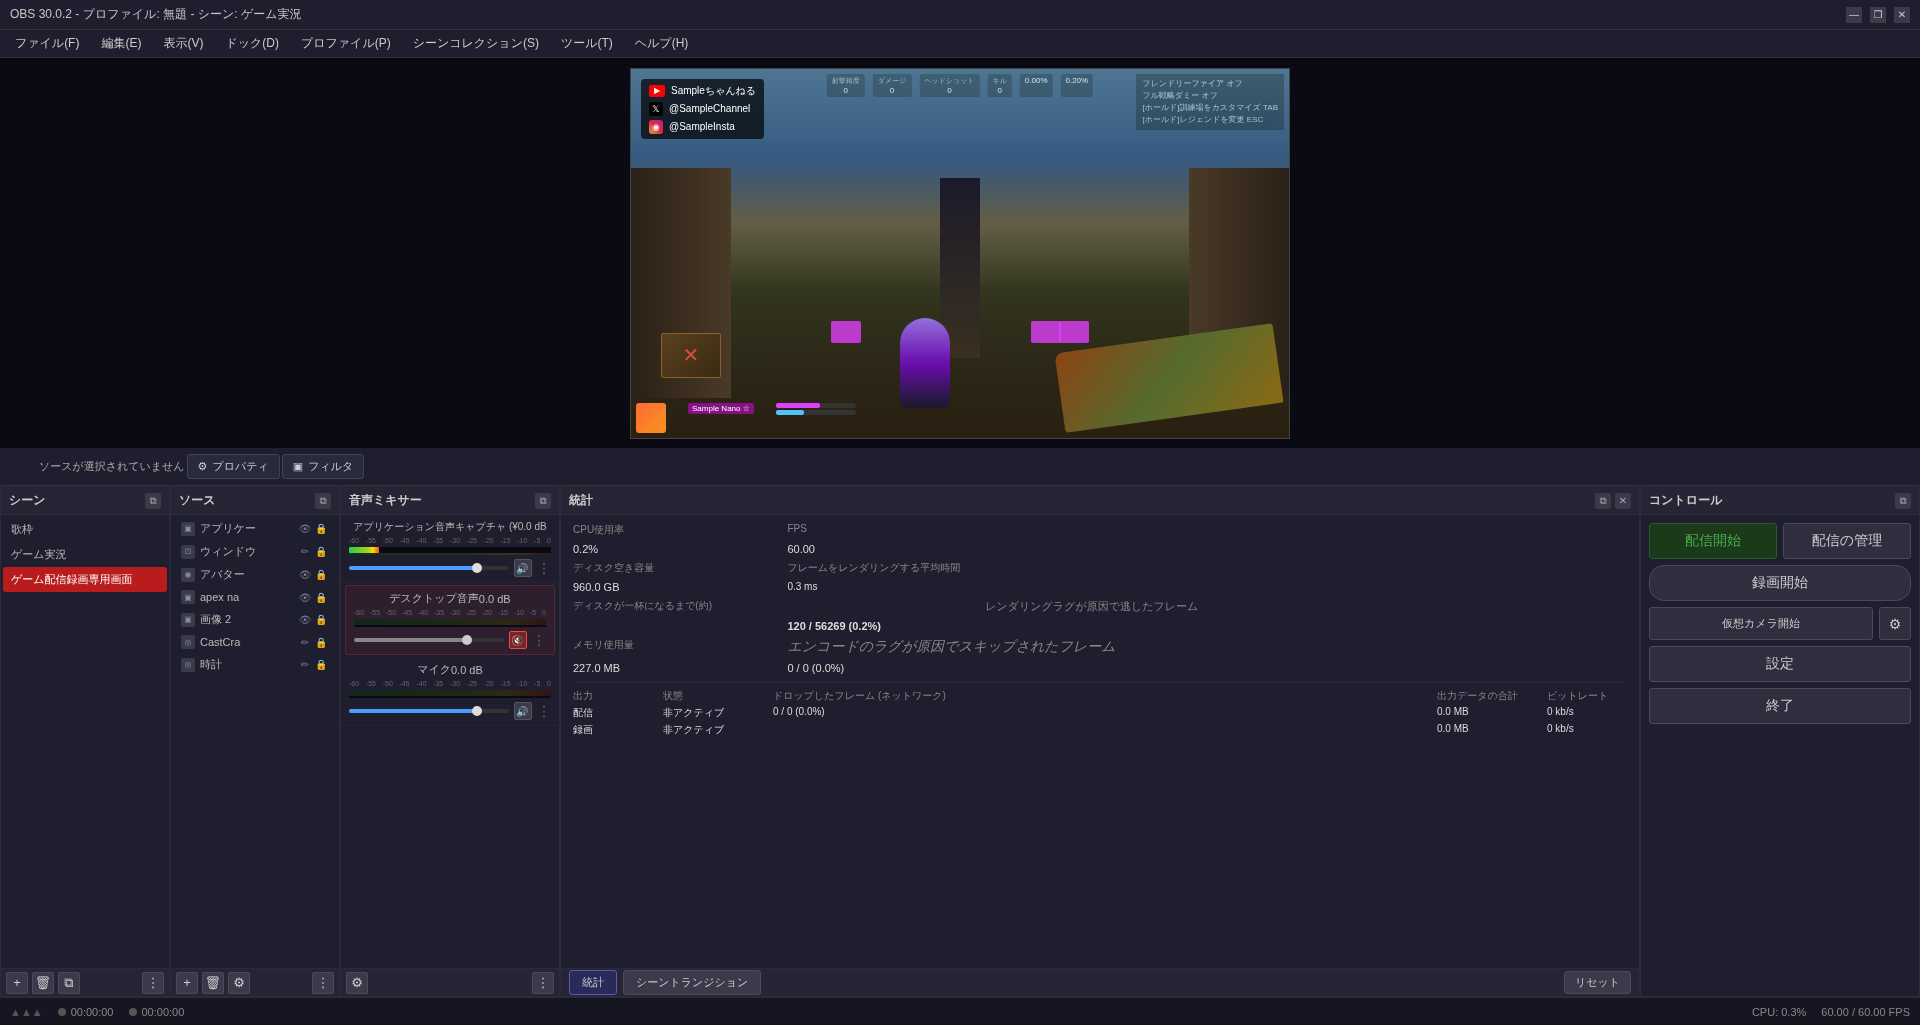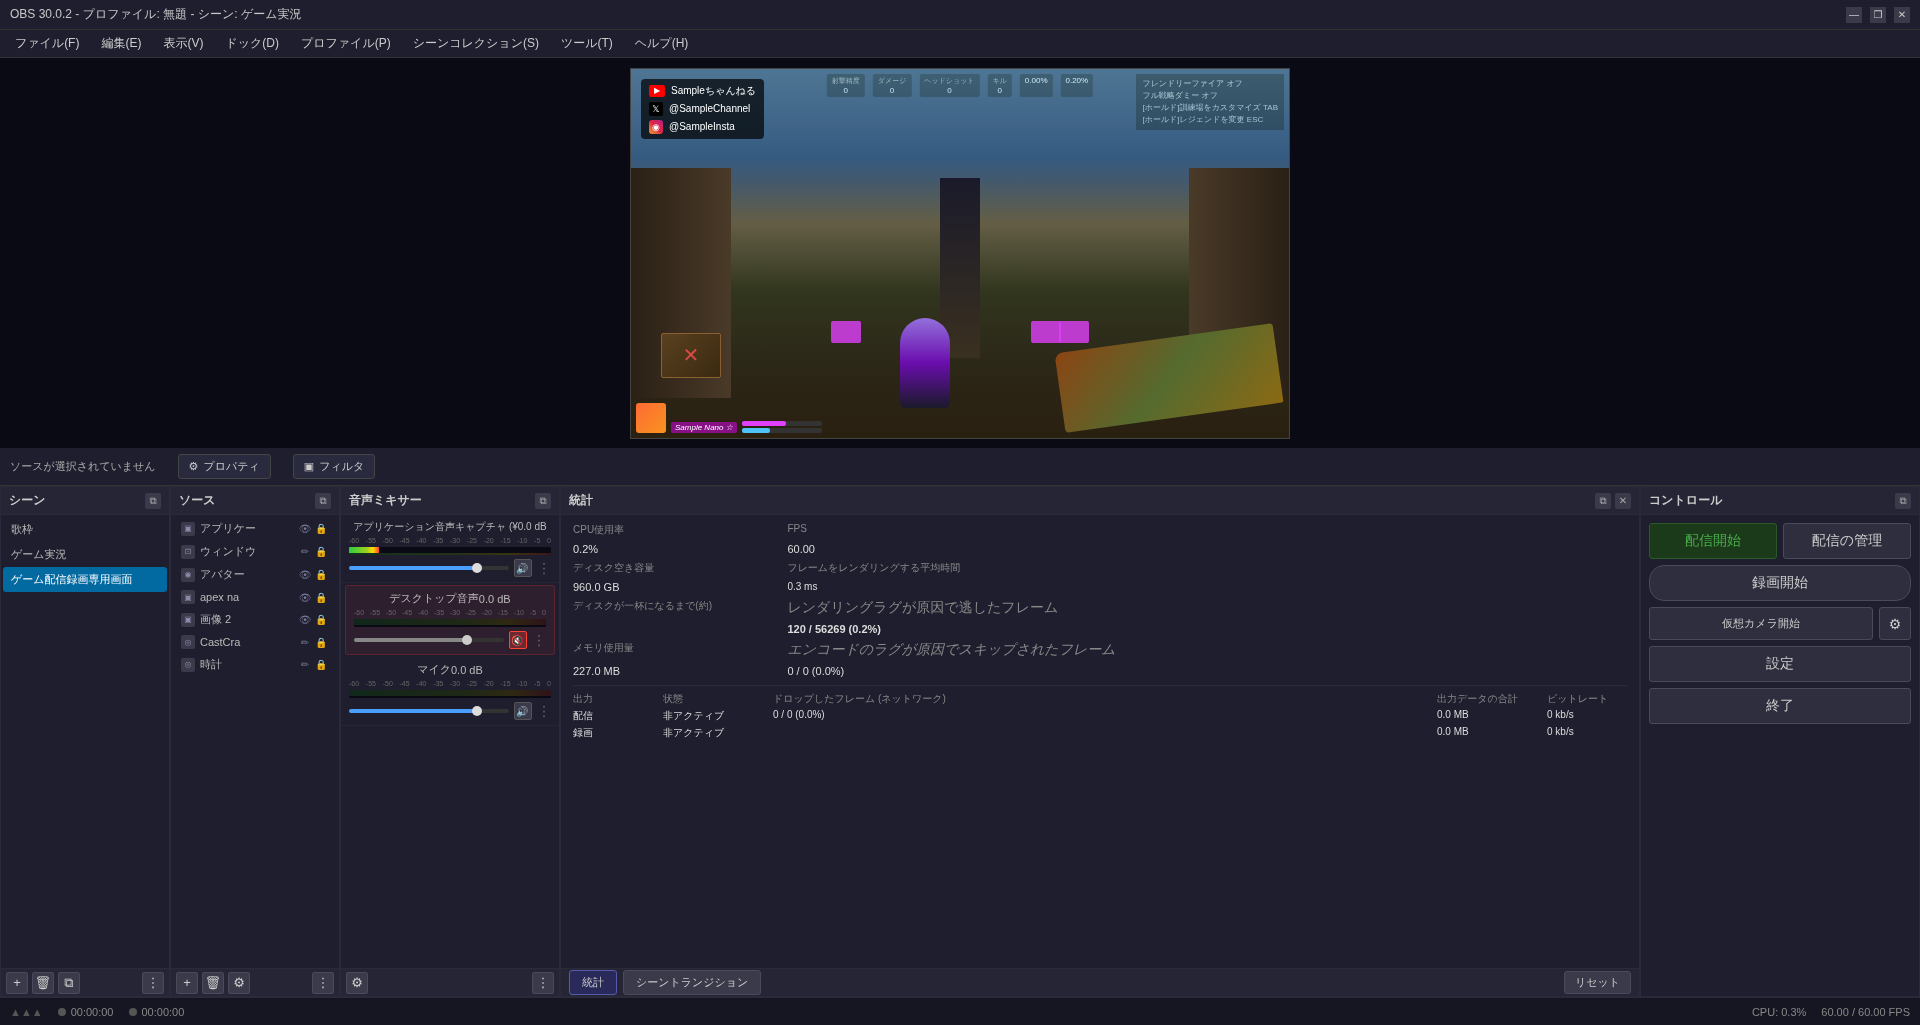--- a/index.html
+++ b/index.html
@@ -128,22 +128,23 @@
       background: #1e1e2e;
       display: flex;
       align-items: center;
       padding: 0 10px;
       gap: 10px;
       border-bottom: 1px solid #333;
     }
     .toolbar-left {
       display: flex;
       align-items: center;
-      gap: 22px;
+      gap: 2px;
       flex: 1;
+      margin-left: 29px;
     }
     .toolbar-label {
       font-size: 11px;
       color: #aaa;
     }
     .toolbar-btn {
       display: flex;
       align-items: center;
       gap: 5px;
       padding: 4px 10px;
@@ -213,21 +214,21 @@
       padding: 2px;
     }
     .scene-item {
       padding: 5px 8px;
       cursor: pointer;
       border-radius: 3px;
       font-size: 11px;
       color: #bbb;
     }
     .scene-item.active {
-      background: #0369a1;
+      background: #b91c1c;
       color: #fff;
     }
     .panel-footer {
       height: 28px;
       background: #252535;
       display: flex;
       align-items: center;
       padding: 0 5px;
       gap: 4px;
       border-top: 1px solid #2a2a3a;
@@ -609,21 +610,21 @@
       <div class="social-row">
         <div class="social-icon-tw">𝕏</div>
         <span>@SampleChannel</span>
       </div>
       <div class="social-row">
         <div class="social-icon-ig">◉</div>
         <span>@SampleInsta</span>
       </div>
     </div>
 
-    <div style="position:absolute;bottom:5px;left:5px;display:flex;align-items:flex-end;gap:5px;font-style:italic;">
+    <div style="position:absolute;bottom:5px;left:5px;display:flex;align-items:flex-start;gap:22px;">
       <div style="width:30px;height:30px;background:linear-gradient(135deg,#ff6b35,#f7931e);border-radius:3px;"></div>
       <div style="font-size:8px;color:#fff;background:rgba(228,0,251,0.5);padding:1px 4px;border-radius:2px;">Sample Nano ☆</div>
       <div style="display:flex;flex-direction:column;gap:2px;">
         <div style="width:80px;height:5px;background:#333;border-radius:2px;">
             <div style="width:55%;height:100%;background:#e040fb;border-radius:2px;"></div>
           </div>
         <div style="width:80px;height:5px;background:#333;border-radius:2px;">
             <div style="width:35%;height:100%;background:#4fc3f7;border-radius:2px;"></div>
           </div>
       </div>
@@ -882,21 +883,21 @@
       <div style="font-size:10px;color:#888;grid-column:span 2;">フレームをレンダリングする平均時間</div>
       <div></div>
       <div></div>
 
       <div style="font-size:11px;color:#ddd;">960.0 GB</div>
       <div style="font-size:10px;color:#ddd;grid-column:span 2;">0.3 ms</div>
       <div></div>
       <div></div>
 
       <div style="font-size:10px;color:#888;">ディスクが一杯になるまで(約)</div>
-      <div style="font-size:14px;color:#888;grid-column:span 2;">レンダリングラグが原因で逃したフレーム</div>
+      <div style="font-size:11px;color:#888;grid-column:span 2;text-align:right;">レンダリングラグが原因で逃したフレーム</div>
       <div></div>
       <div></div>
 
       <div style="font-size:11px;color:#ddd;"></div>
       <div style="font-size:11px;color:#ddd;font-weight:bold;grid-column:span 2;">120 / 56269 (0.2%)</div>
       <div></div>
       <div></div>
 
       <div style="font-size:10px;color:#888;">メモリ使用量</div>
       <div style="font-size:14px;color:#888;grid-column:span 2;font-style:italic;">エンコードのラグが原因でスキップされたフレーム</div>

